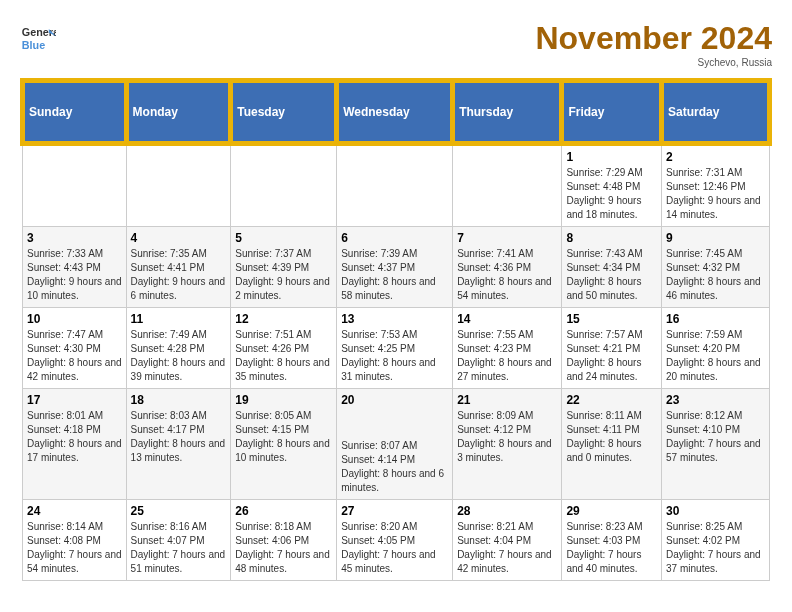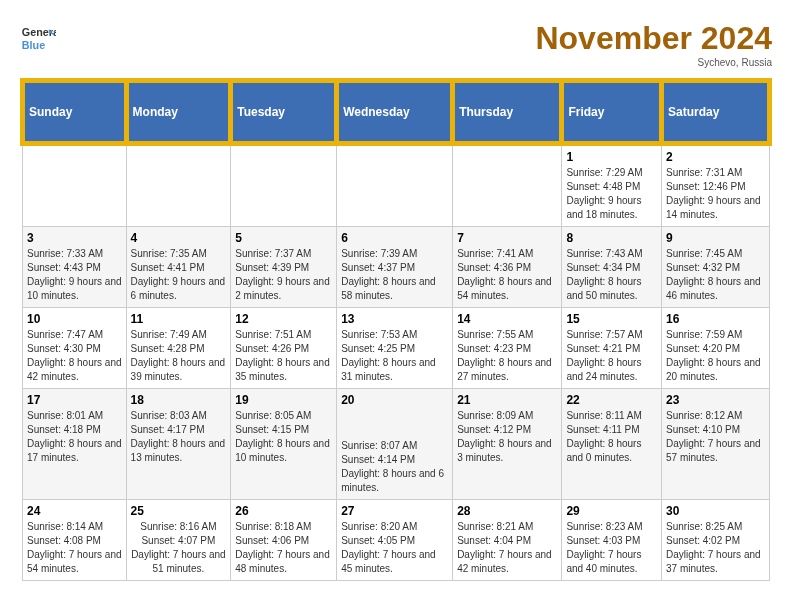--- a/index.html
+++ b/index.html
@@ -258,21 +258,21 @@
       </tr>
       <tr>
         <td>
           <div class="day-num">24</div>
           <div class="day-info" style="white-space: pre-line;">Sunrise: 8:14 AM
 Sunset: 4:08 PM
 Daylight: 7 hours and 54 minutes.</div>
         </td>
         <td>
           <div class="day-num">25</div>
-          <div class="day-info" style="white-space: pre-line; text-align: center;">Sunrise: 8:16 AM
+          <div class="day-info" style="white-space: pre-line;">Sunrise: 8:16 AM
 Sunset: 4:07 PM
 Daylight: 7 hours and 51 minutes.</div>
         </td>
         <td>
           <div class="day-num">26</div>
           <div class="day-info" style="white-space: pre-line;">Sunrise: 8:18 AM
 Sunset: 4:06 PM
 Daylight: 7 hours and 48 minutes.</div>
         </td>
         <td>

